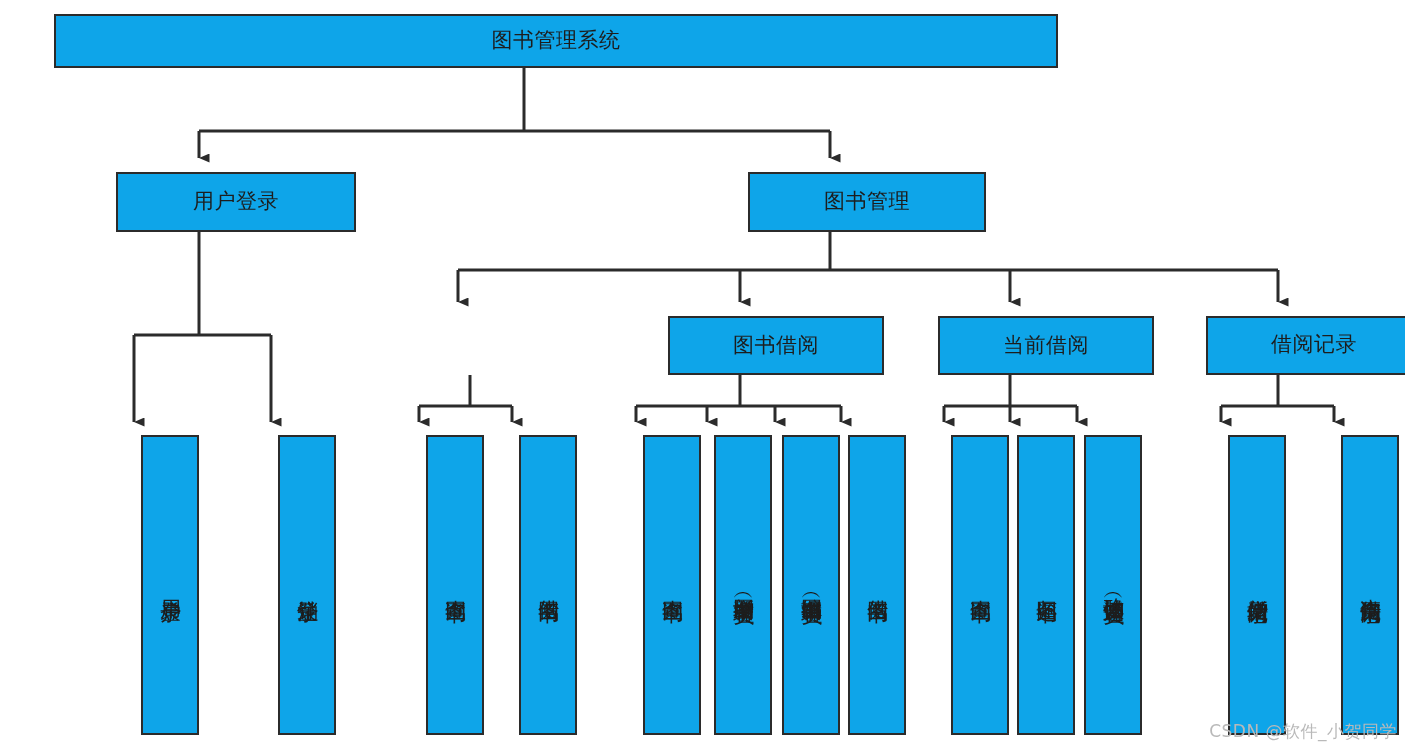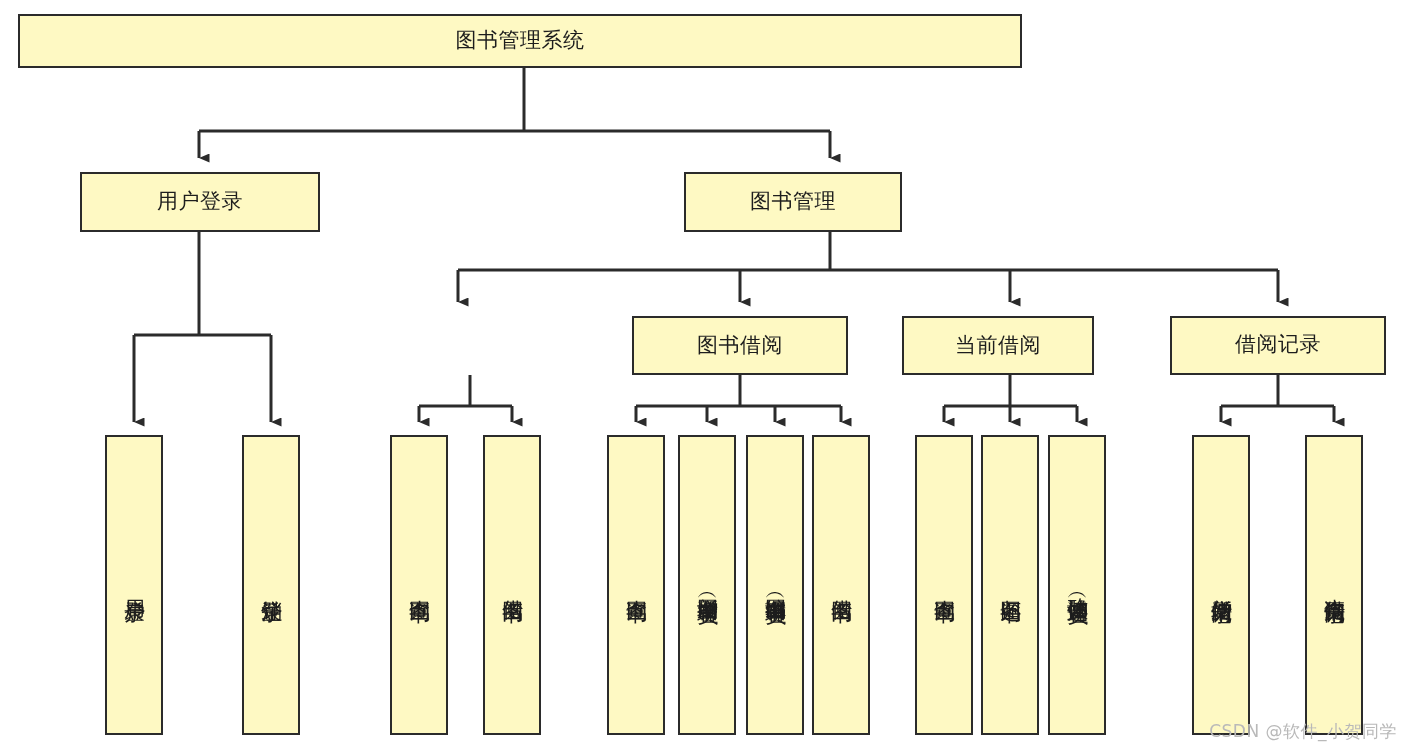--- a/index.html
+++ b/index.html
@@ -4,23 +4,24 @@
 <style>
   html,body{margin:0;padding:0;background:#ffffff;}
   body{
     width:1405px;height:747px;position:relative;overflow:hidden;
     font-family:"DejaVu Sans","Liberation Sans",sans-serif;
   }
   #diagram-root{position:absolute;left:0;top:0;width:1405px;height:747px;}
   svg#tree-svg{position:absolute;left:0;top:0;width:1405px;height:747px;}
   .node-box{
     position:absolute;box-sizing:border-box;
-    background:#fef9c3;border:2px solid #2b2b2b;
+    background:#0ea5e9;border:2px solid #2b2b2b;
     display:flex;align-items:center;justify-content:center;
     color:#1d1d1d;
+    margin-left:36px;
   }
   .node-box.root{border-width:2px;}
   .node-label-h{
     font-size:21px;line-height:1.1;letter-spacing:0.5px;white-space:nowrap;
   }
   .node-label-v{
     font-size:21px;line-height:1.22;letter-spacing:1px;
     writing-mode:vertical-rl;text-orientation:upright;
     -webkit-writing-mode:vertical-rl;
     max-height:100%;
@@ -90,28 +91,28 @@
     </g>
   </svg>
 
   <div class="node-box root" style="left:18px;top:14px;width:1004px;height:54px;">
     <span class="node-label-h">图书管理系统</span>
   </div>
 
   <div class="node-box" style="left:80px;top:172px;width:240px;height:60px;">
     <span class="node-label-h">用户登录</span>
   </div>
-  <div class="node-box" style="left:684px;top:172px;width:218px;height:60px;">
+  <div class="node-box" style="left:712px;top:172px;width:238px;height:60px;">
     <span class="node-label-h">图书管理</span>
   </div>
 
   <div class="node-box" style="left:632px;top:316px;width:216px;height:59px;">
     <span class="node-label-h">图书借阅</span>
   </div>
-  <div class="node-box" style="left:902px;top:316px;width:192px;height:59px;">
+  <div class="node-box" style="left:902px;top:316px;width:216px;height:59px;">
     <span class="node-label-h">当前借阅</span>
   </div>
   <div class="node-box" style="left:1170px;top:316px;width:216px;height:59px;font-family:Liberation Mono, monospace;">
     <span class="node-label-h">借阅记录</span>
   </div>
 
   <div class="node-box leaf" style="left:105px;top:435px;width:58px;height:300px;">
     <span class="node-label-v">用户登录</span>
   </div>
   <div class="node-box leaf" style="left:242px;top:435px;width:58px;height:300px;">

